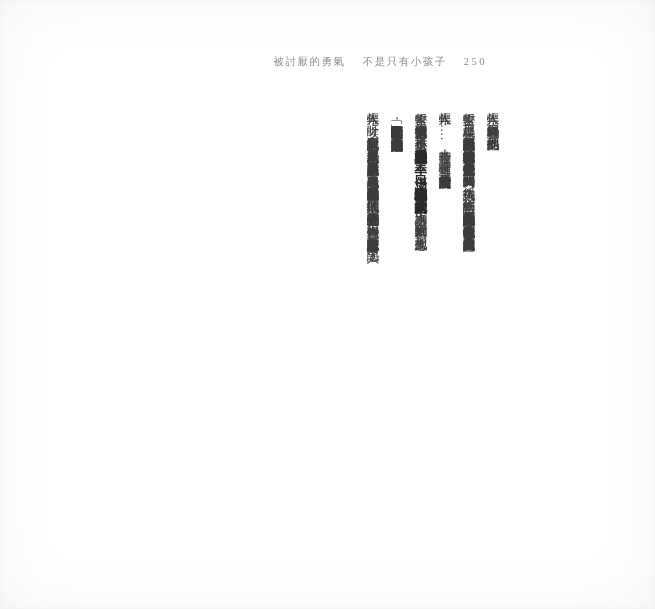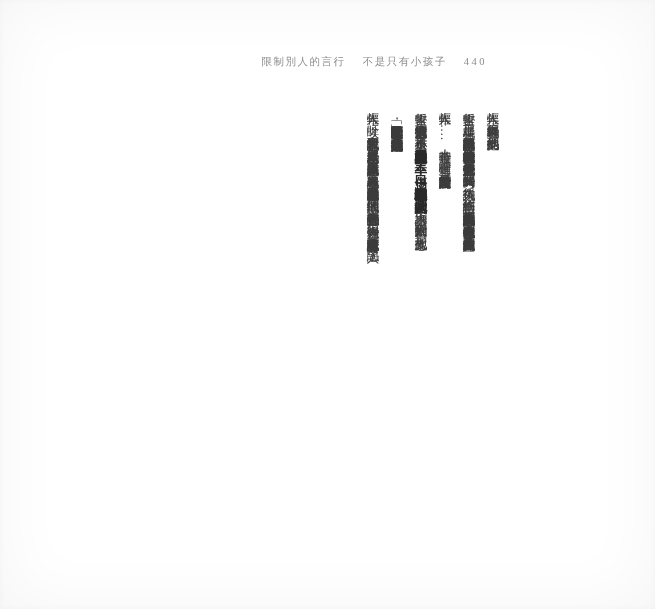--- a/index.html
+++ b/index.html
@@ -54,23 +54,23 @@
     font-weight: bold;
     color: #2a2a2a;
   }
 </style>
 </head>
 <body>
 
 <div class="page">
 
   <div class="running-header">
-    <span class="rh-part">限制別人的言行</span>
+    <span class="rh-part">被討厭的勇氣</span>
     <span class="rh-part rh-gap">不是只有小孩子</span>
-    <span class="rh-part rh-gap rh-page">440</span>
+    <span class="rh-part rh-gap rh-page">250</span>
   </div>
 
   <div class="main-text">
 
     <p>
       <span class="speaker">年輕人</span><span>表現得格外脆弱，支配他的媽媽。</span>
     </p>
 
     <p>
       <span class="speaker">哲學家</span><span>就是那樣。我再引用一段阿德勒說的話：「他們曾經活在一段予取予求的黃金時期裡。於是他們之中有些人依然覺得：只要哭的時間夠長、抗議得夠久、拒絕合作的話，應該就能再次得到自己想要的東西吧。他們不會整體觀照人生和社會，完全只聚焦在自己個人的利益上。」</span>

